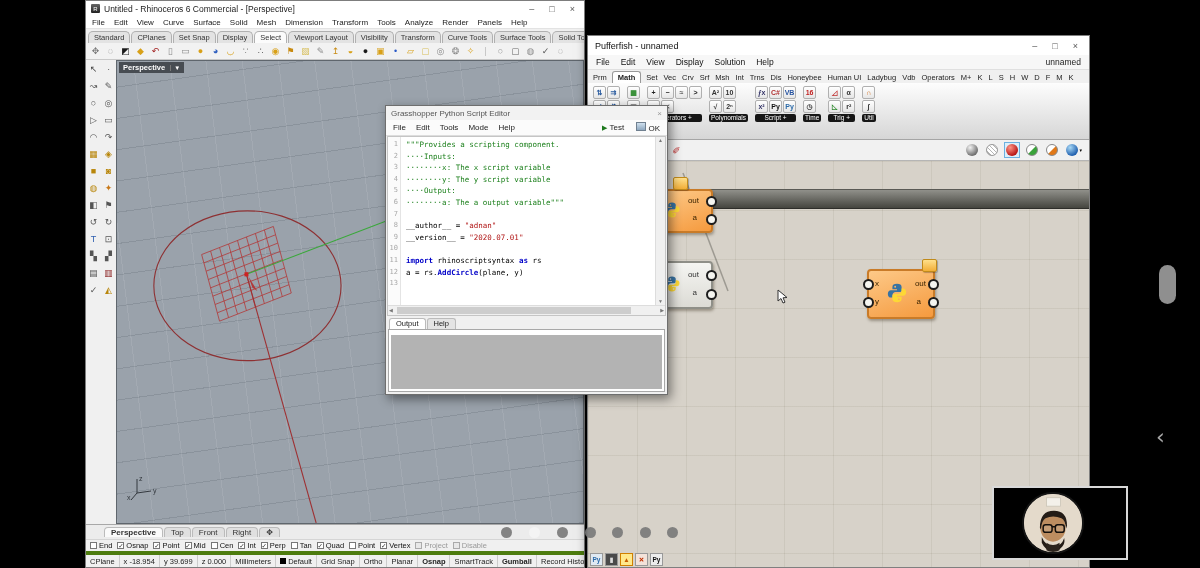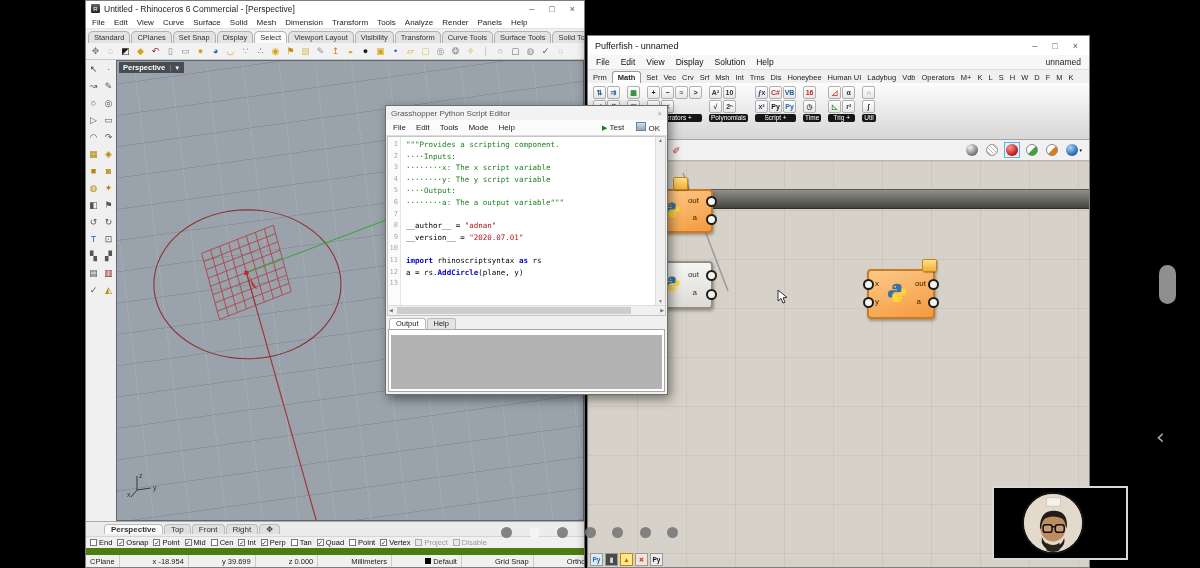--- a/index.html
+++ b/index.html
@@ -37,21 +37,21 @@
   #red-grid line{stroke:#b23a3a;stroke-width:0.8;}
   .vp-axis{position:absolute;left:10px;bottom:22px;z-index:2;}
   .vp-tabs{height:14px;background:#ececec;display:flex;align-items:center;gap:1px;padding-left:18px;font-size:8px;border-top:1px solid #a8a8a8;}
   .vpt{padding:0 6px;border:1px solid #bbb;border-bottom:none;background:#e0e0e0;border-radius:4px 4px 0 0;color:#333;}
   .vpt.active{background:#fafafa;font-weight:bold;}
   .osnap{height:11px;display:flex;align-items:center;gap:5px;font-size:7.5px;padding:0 4px;background:#f0f0f0;border-top:1px solid #d5d5d5;color:#111;overflow:hidden;}
   .os-item{display:flex;align-items:center;gap:2px;white-space:nowrap;}
   .os-box{width:7px;height:7px;border:1px solid #777;background:#fff;font-size:6.5px;line-height:6px;color:#222;display:flex;align-items:center;justify-content:center;box-sizing:border-box;}
   .os-item.dim{color:#999;}
   .os-item.dim .os-box{background:#e8e8e8;border-color:#aaa;}
-  .statusbar{height:12px;display:flex;align-items:stretch;font-size:7.5px;background:#f0f0f0;border-top:7px solid #4d7c0f;color:#222;overflow:hidden;gap:29px;}
+  .statusbar{height:12px;display:flex;align-items:stretch;font-size:7.5px;background:#f0f0f0;border-top:4px solid #4d7c0f;color:#222;overflow:hidden;}
   .st-cell{display:flex;align-items:center;justify-content:center;padding:0 4px;border-right:1px solid #ccc;white-space:nowrap;gap:2px;}
   .st-swatch{width:6px;height:6px;background:#000;display:inline-block;}
   .st-toggle{display:flex;align-items:center;padding:0 4px;border-right:1px solid #ccc;white-space:nowrap;}
   .st-toggle.bold{font-weight:bold;}
 
   
   #gh{left:587px;top:35px;width:503px;height:533px;border:1px solid #7f7f7f;display:flex;flex-direction:column;z-index:2;box-shadow:0 0 10px rgba(0,0,0,0.5);}
   .g-title{height:19px;background:#fff;display:flex;align-items:center;font-size:9px;padding:0 7px;color:#111;}
   .g-menu{height:14px;background:#f7f7f7;display:flex;align-items:center;gap:11px;font-size:8.5px;padding:0 8px;color:#111;border-bottom:1px solid #e0e0e0;}
   .g-menu .doc{margin-left:auto;color:#222;}

